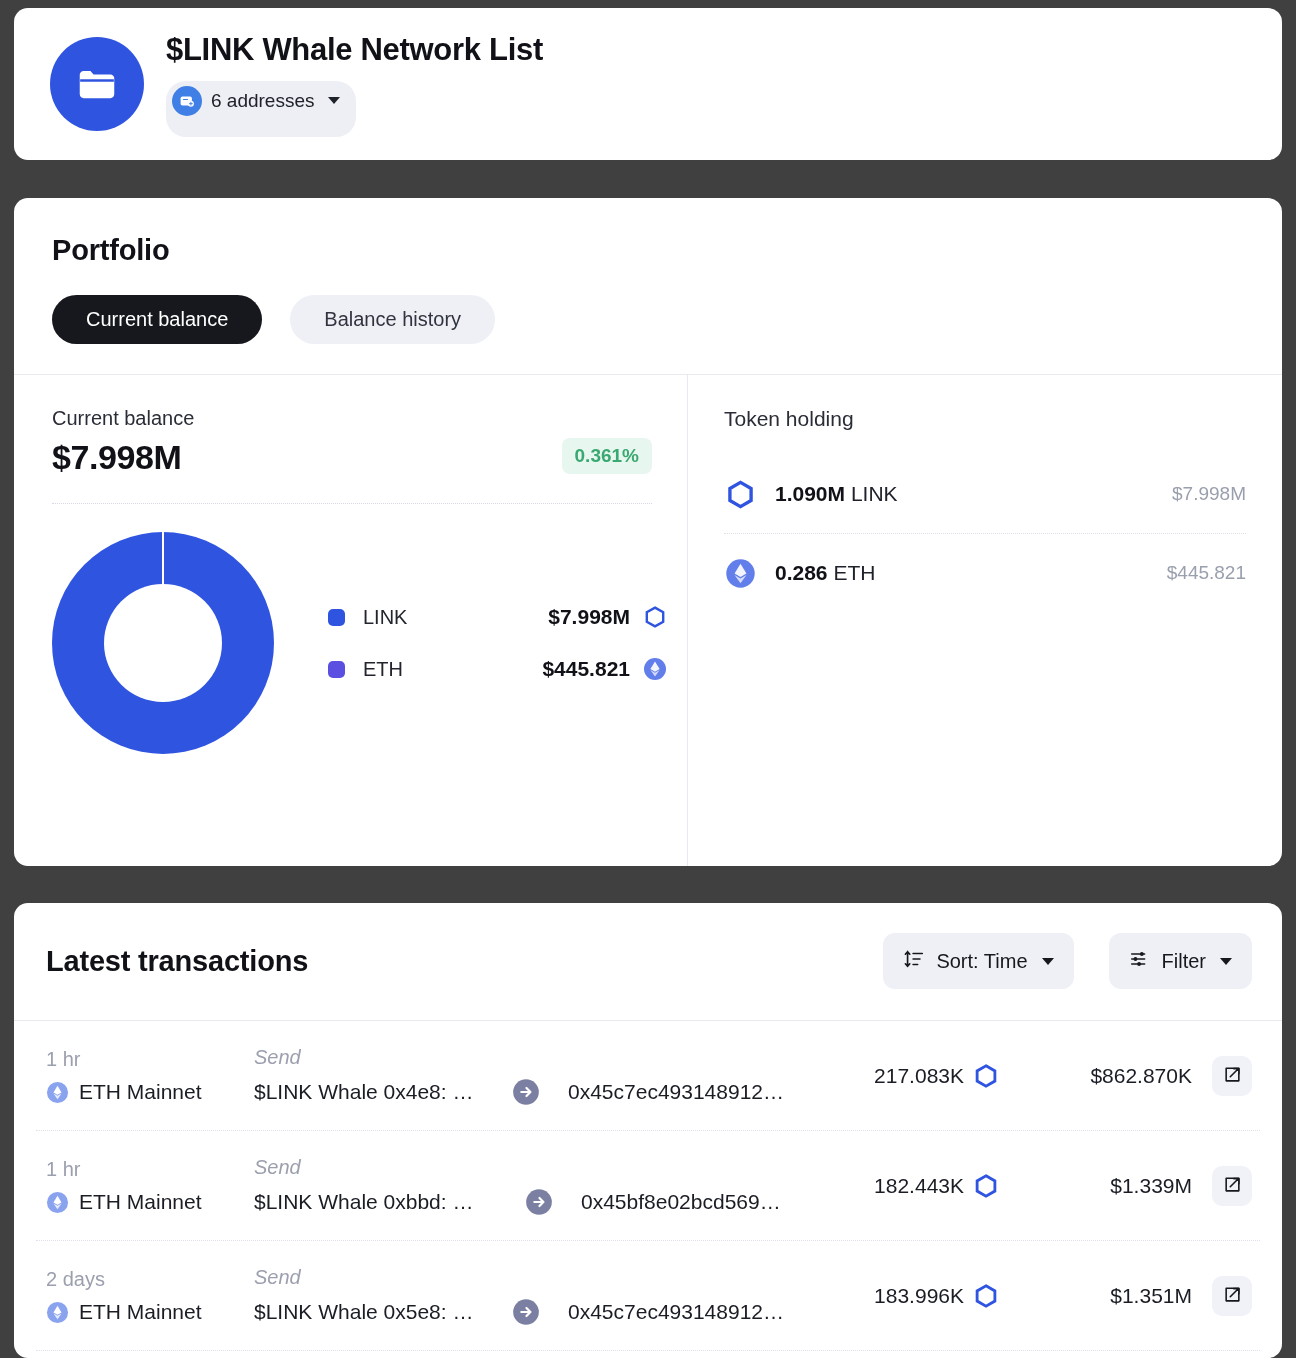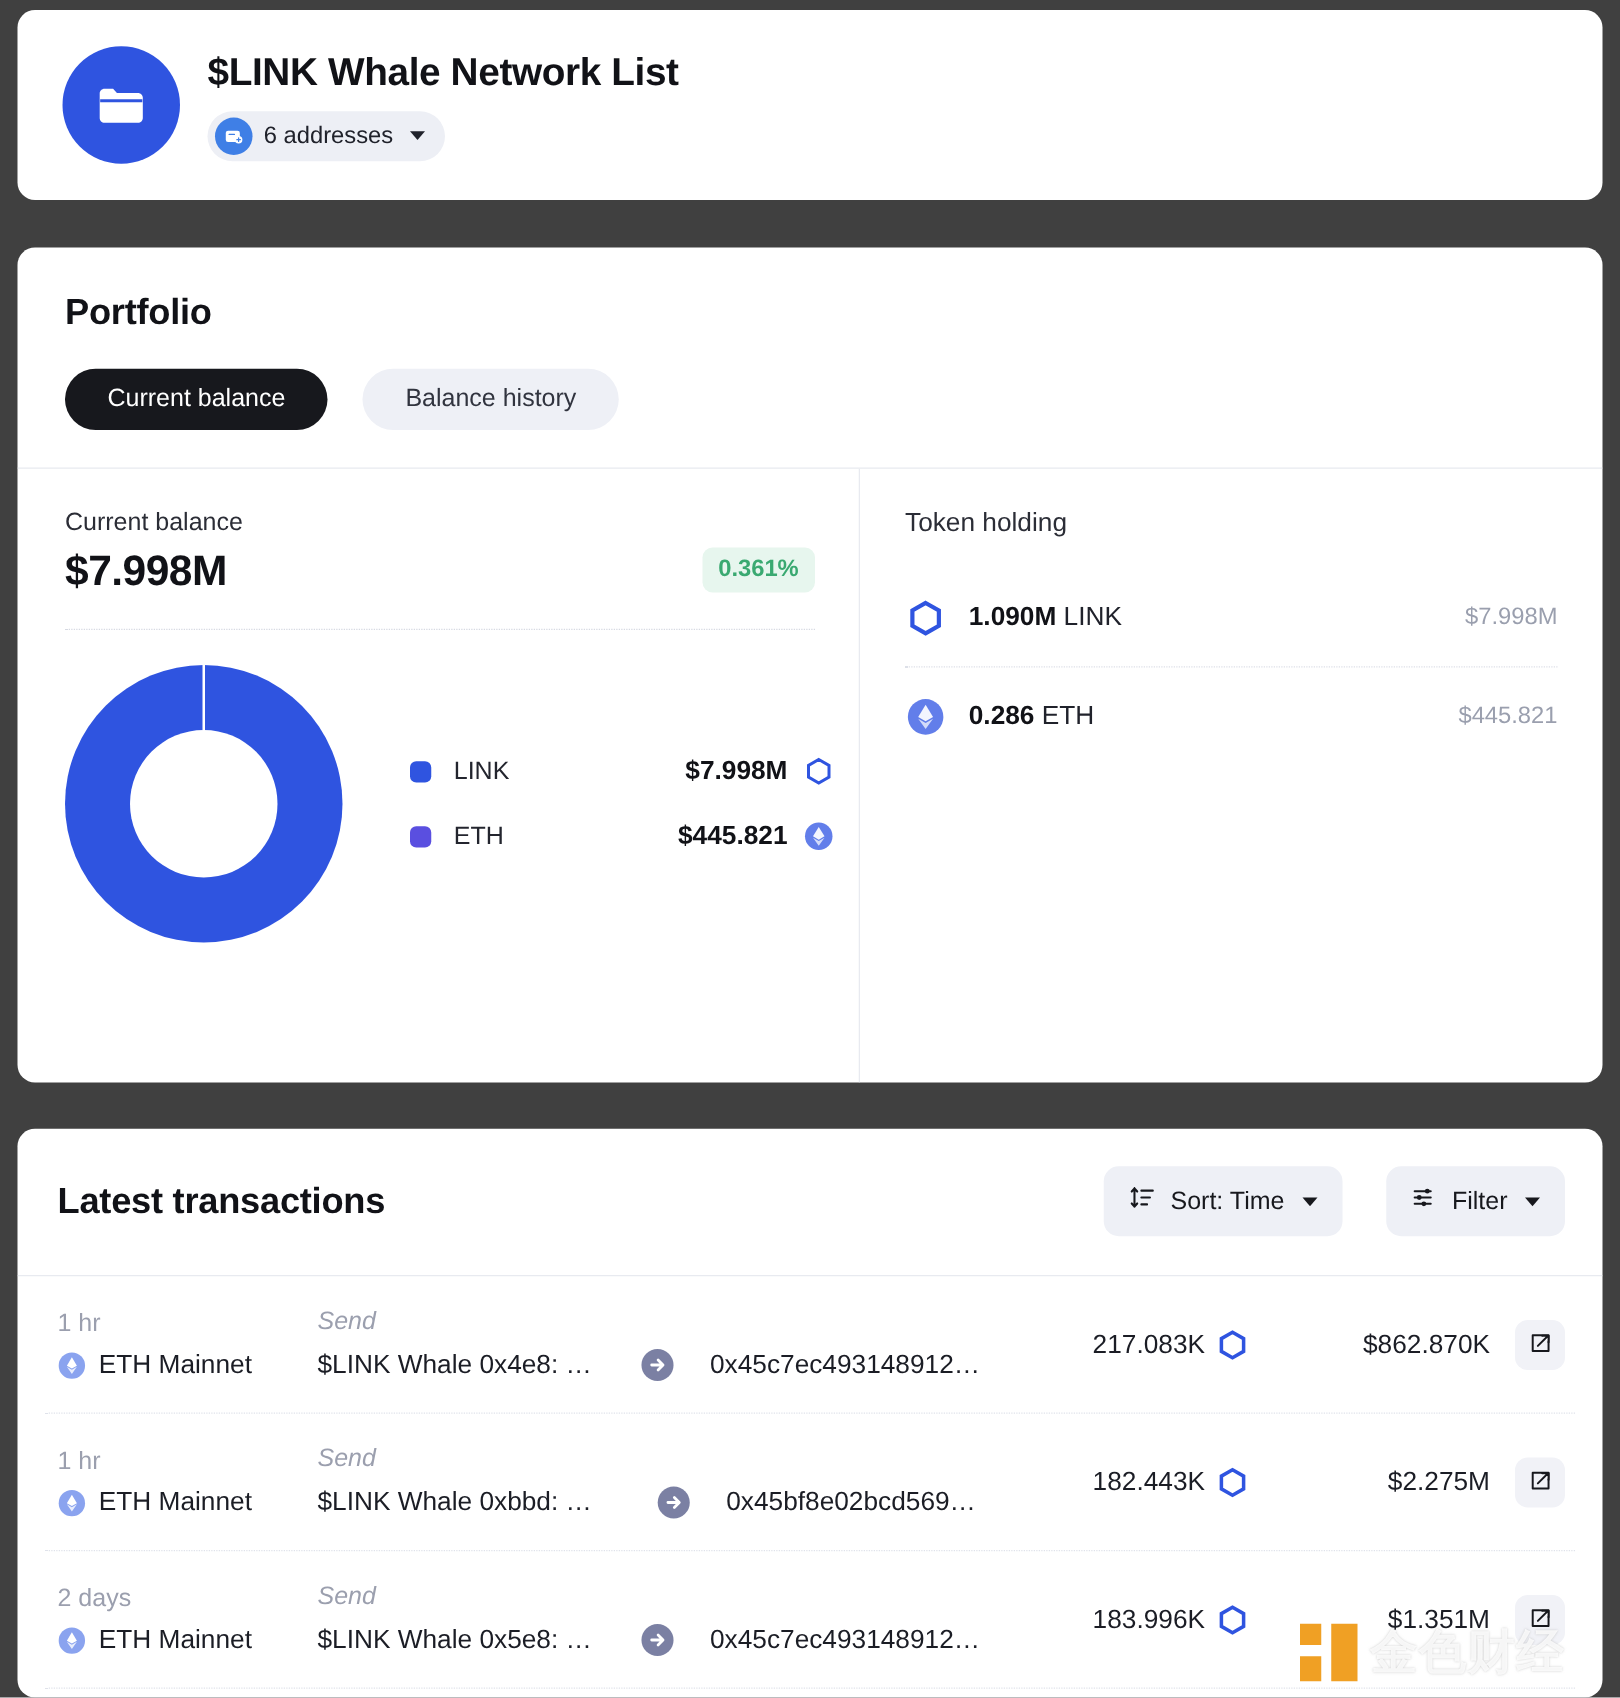--- a/index.html
+++ b/index.html
@@ -21,21 +21,21 @@
     width: 94px; height: 94px; border-radius: 50%; background: #2f54e0;
     display: flex; align-items: center; justify-content: center; flex: none;
   }
   .header-text { margin-left: 22px; }
   .list-title {
     font-size: 31px; font-weight: 700; color: #111217; letter-spacing: -0.3px;
     line-height: 1.2;
   }
   .addr-chip {
     margin-top: 12px; display: inline-flex; align-items: center; gap: 9px;
-    background: #edeff5; border-radius: 20px; padding: 5px 16px 5px 6px;
+    background: #edeff5; border-radius: 20px; padding: 5px 16px 21px 6px;
   }
   .wallet-badge {
     width: 30px; height: 30px; border-radius: 50%; background: #3f7fe6;
     display: flex; align-items: center; justify-content: center; flex: none;
   }
   .addr-chip-label { font-size: 19px; color: #20222b; }
   .caret { width: 0; height: 0; border-left: 6px solid transparent;
            border-right: 6px solid transparent; border-top: 7px solid #20222b; margin-left: 4px; }
 
   
@@ -375,21 +375,21 @@
           <div class="amt-line">
             <span class="tx-amount">182.443K</span>
             <span class="tx-token-icon">
               <svg width="26" height="26" viewBox="0 0 24 24" fill="none">
                 <path d="M12 2.6 20.2 7.3v9.4L12 21.4 3.8 16.7V7.3L12 2.6z" stroke="#2f54e0" stroke-width="2.6" fill="none"></path>
               </svg>
             </span>
           </div>
         </div>
         <div class="col-usd">
-          <span class="tx-usd">$2.275M</span>
+          <span class="tx-usd">$1.339M</span>
           <button class="ext-btn">
             <span>
               <svg width="19" height="19" viewBox="0 0 24 24" fill="none" stroke="#17181d" stroke-width="2" stroke-linecap="round" stroke-linejoin="round">
                 <path d="M4 4h16v16H4z"></path>
                 <path d="M9.2 14.8 19 5M13.6 4.6H20v6.4" fill="#ffffff"></path>
               </svg>
             </span>
           </button>
         </div>
       </div>
@@ -443,22 +443,14 @@
                 <path d="M9.2 14.8 19 5M13.6 4.6H20v6.4" fill="#ffffff"></path>
               </svg>
             </span>
           </button>
         </div>
       </div>
       <div class="tx-sep"></div>
     </div>
   </div>
 
-  <div class="watermark">
-    <div class="wm-mark">
-      <span class="wm-sq" style="left:0;top:0;width:17px;height:17px;"></span>
-      <span class="wm-sq" style="left:25px;top:0;width:21px;height:46px;"></span>
-      <span class="wm-sq" style="left:0;top:26px;width:17px;height:20px;"></span>
-    </div>
-    <div class="wm-text">金色财经</div>
-  </div>
 
 </div>
 
 </body></html>

